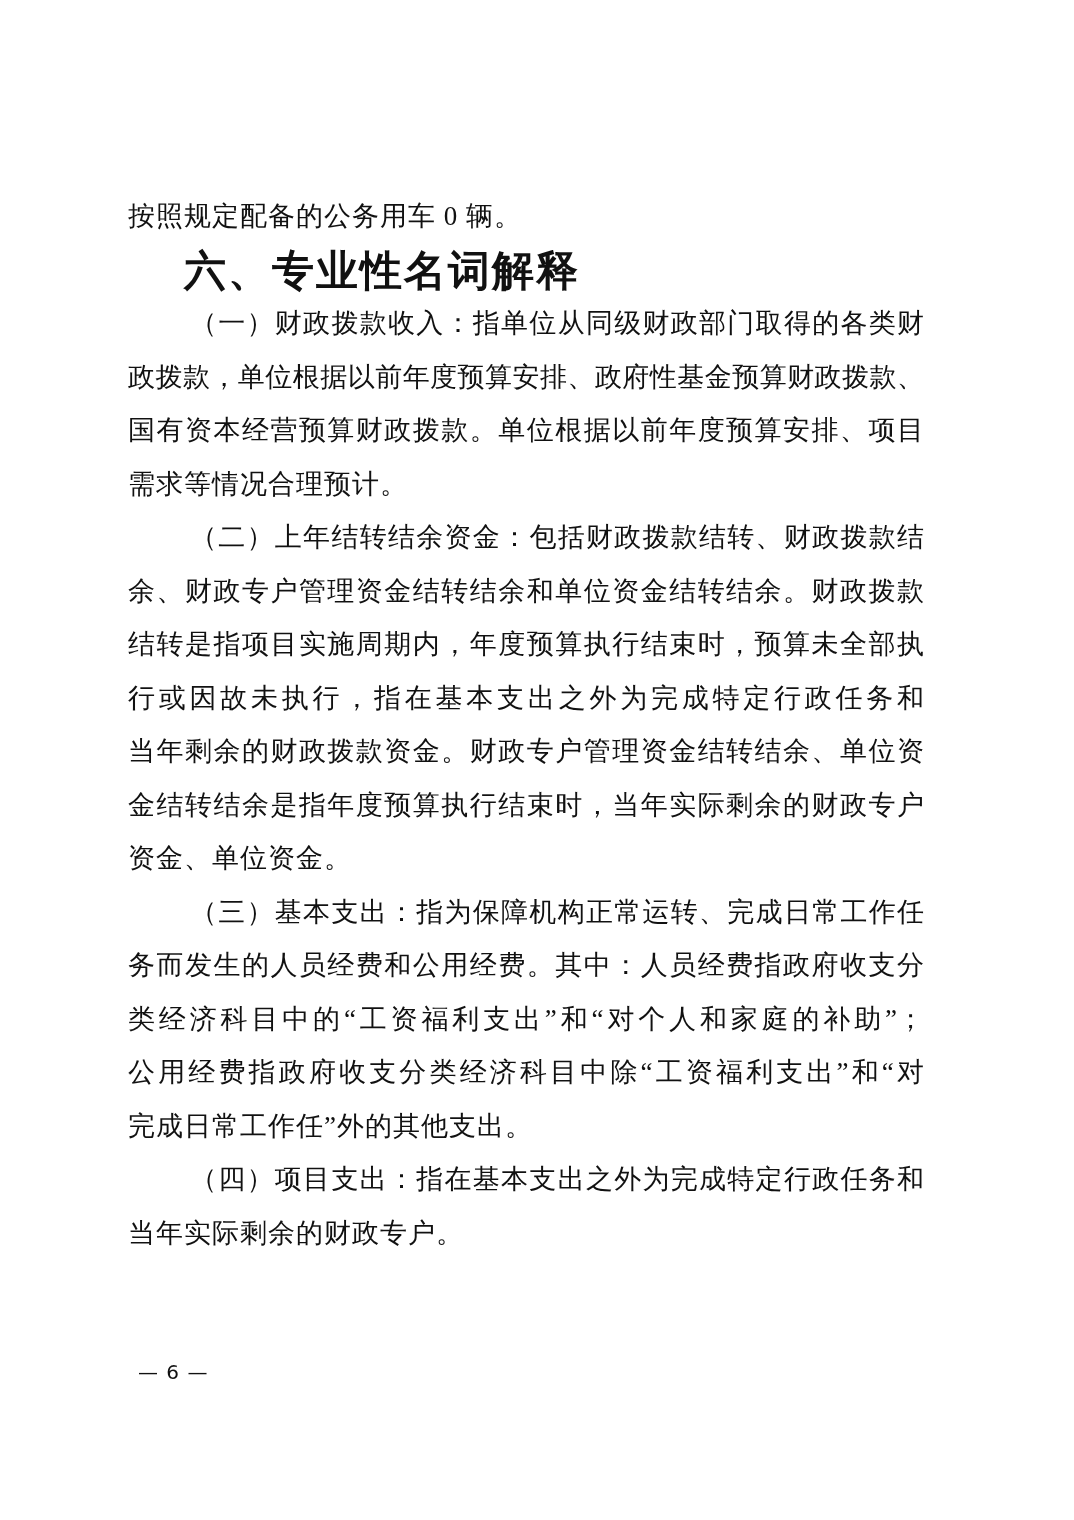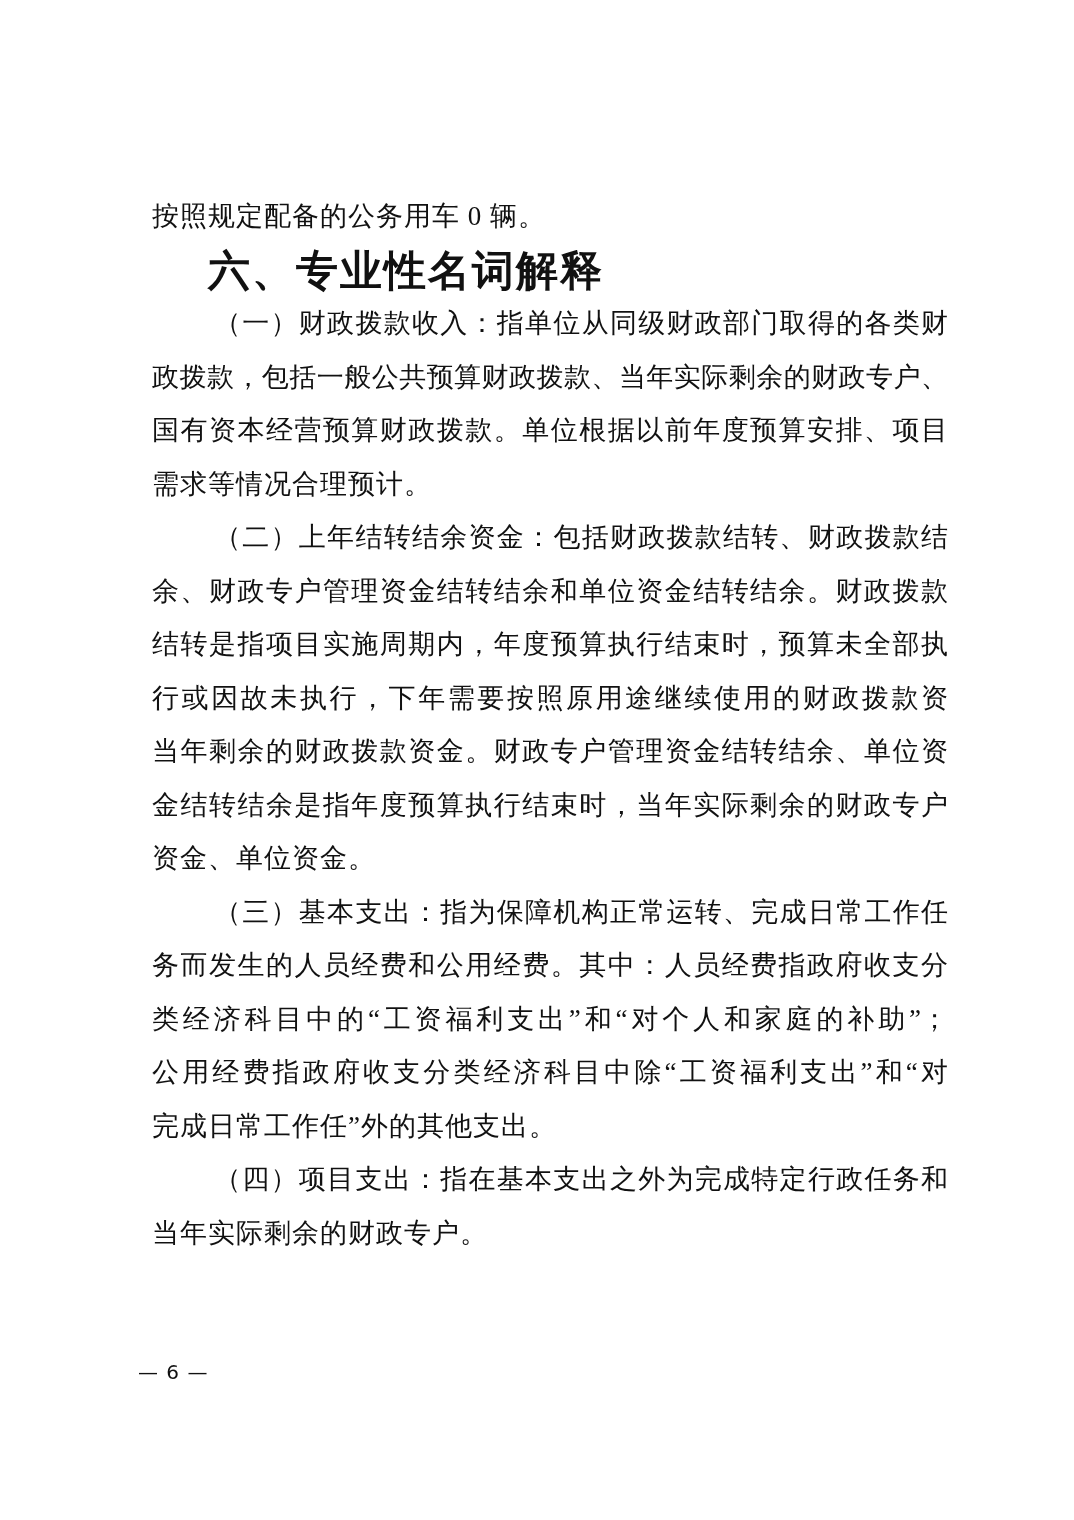--- a/index.html
+++ b/index.html
@@ -11,21 +11,21 @@
     position: relative;
     width: 1074px;
     height: 1520px;
     background: #ffffff;
     color: #111111;
     font-family: "Liberation Serif", "DejaVu Serif", serif;
     overflow: hidden;
   }
   .content {
     position: absolute;
-    left: 152px;
+    left: 128px;
     top: 190px;
     width: 796px;
   }
   .line {
     font-size: 27px;
     line-height: 53.5px;
     white-space: normal;
     letter-spacing: 1px;
   }
   
@@ -63,28 +63,28 @@
 <body>
 
 <div class="page">
   <div class="content">
 
     <div class="line">按照规定配备的公务用车 0 辆。</div>
 
     <div class="line heading">六、专业性名词解释</div>
 
     <div class="line fill indent"><span class="lead">（一）财政拨款收入：</span><span>指单位从同级财政部门取得的各类财</span></div>
-    <div class="line fill">政拨款，包括一般公共预算财政拨款、当年实际剩余的财政专户、</div>
+    <div class="line fill">政拨款，单位根据以前年度预算安排、政府性基金预算财政拨款、</div>
     <div class="line fill">国有资本经营预算财政拨款。单位根据以前年度预算安排、项目</div>
     <div class="line">需求等情况合理预计。</div>
 
     <div class="line fill indent"><span class="lead">（二）上年结转结余资金：</span><span>包括财政拨款结转、财政拨款结</span></div>
     <div class="line fill">余、财政专户管理资金结转结余和单位资金结转结余。财政拨款</div>
     <div class="line fill">结转是指项目实施周期内，年度预算执行结束时，预算未全部执</div>
-    <div class="line fill">行或因故未执行，下年需要按照原用途继续使用的财政拨款资</div>
+    <div class="line fill">行或因故未执行，指在基本支出之外为完成特定行政任务和</div>
     <div class="line fill">当年剩余的财政拨款资金。财政专户管理资金结转结余、单位资</div>
     <div class="line fill">金结转结余是指年度预算执行结束时，当年实际剩余的财政专户</div>
     <div class="line">资金、单位资金。</div>
 
     <div class="line fill indent"><span class="lead">（三）基本支出：</span><span>指为保障机构正常运转、完成日常工作任</span></div>
     <div class="line fill">务而发生的人员经费和公用经费。其中：人员经费指政府收支分</div>
     <div class="line fill">类经济科目中的“工资福利支出”和“对个人和家庭的补助”；</div>
     <div class="line fill">公用经费指政府收支分类经济科目中除“工资福利支出”和“对</div>
     <div class="line">完成日常工作任”外的其他支出。</div>
 

